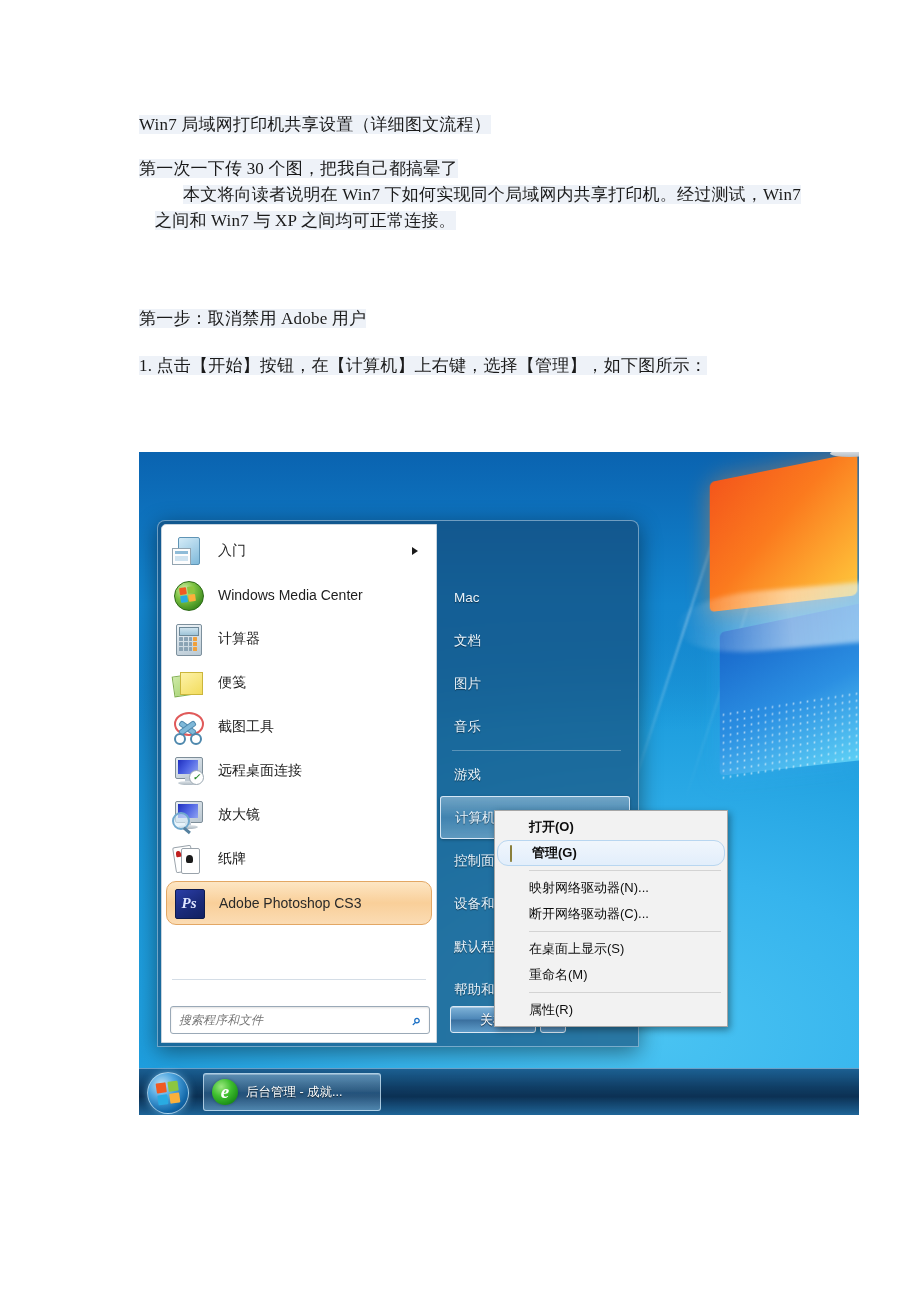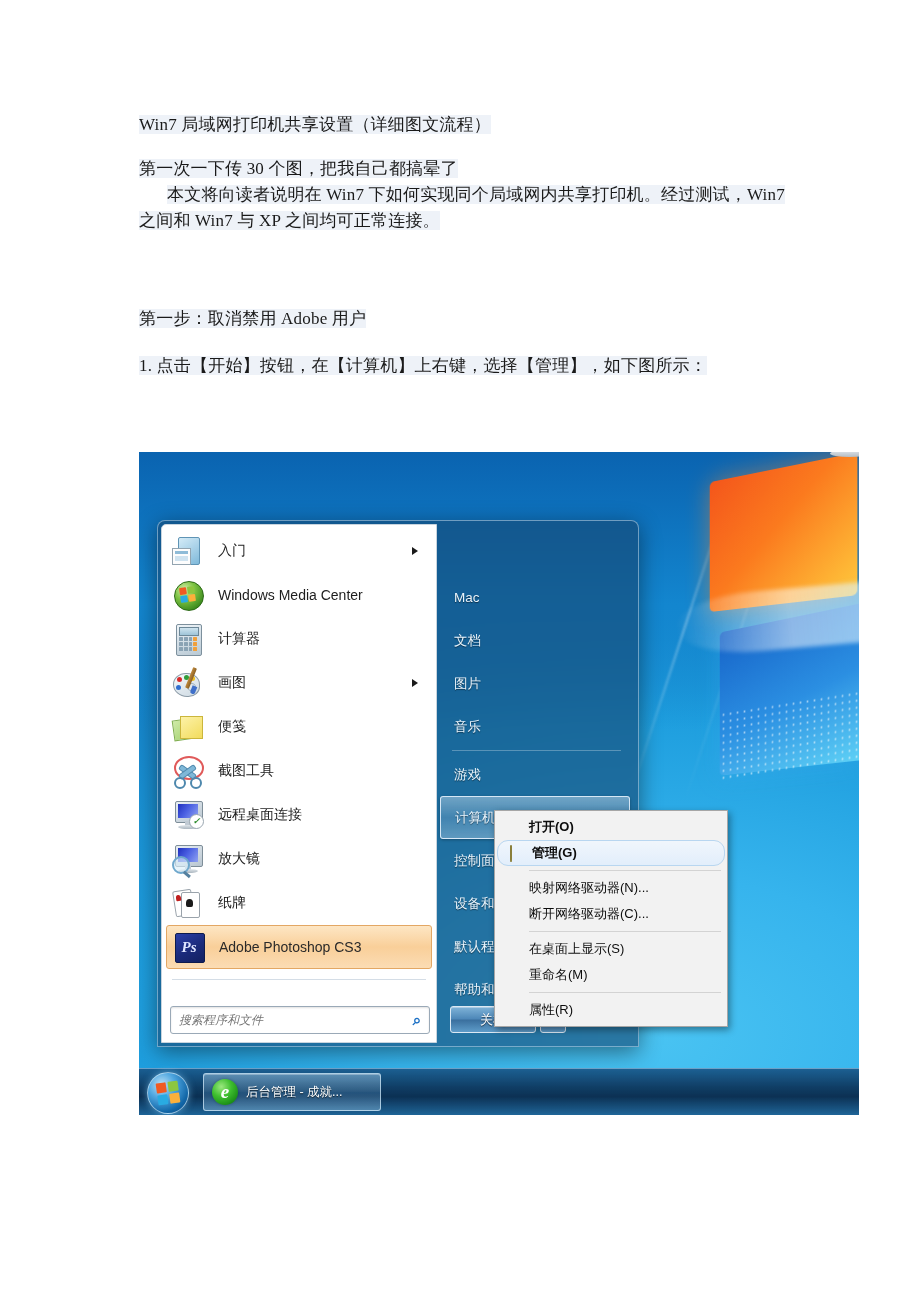--- a/index.html
+++ b/index.html
@@ -21,21 +21,21 @@
     left: 139px;
     color: #1a1a1a;
     font-size: 17px;
     line-height: 26px;
     letter-spacing: 0.2px;
   }
   .doc-hl { background: #eef2f8; }
 
   #doc-title { top: 112px; }
   #doc-p1    { top: 156px; }
-  #doc-p2    { top: 182px; width: 650px; text-indent: 28px; }
+  #doc-p2    { top: 182px; width: 650px; text-indent: 28px; margin-left: 16px; }
   #doc-step  { top: 306px; }
   #doc-item1 { top: 353px; }
 
   
   #win-shot {
     position: absolute;
     left: 139px;
     top: 452px;
     width: 720px;
     height: 663px;
@@ -149,21 +149,21 @@
   .prog-arrow {
     position: absolute; right: 18px; top: 50%; transform: translateY(-50%);
     width: 0; height: 0;
     border-left: 6px solid #1a1a1a;
     border-top: 4.5px solid transparent;
     border-bottom: 4.5px solid transparent;
   }
   .prog-item.selected {
     background: linear-gradient(180deg,#fde6c4 0%, #f9cf99 50%, #fbdcb4 100%);
     border: 1px solid #e3a764;
-    border-radius: 3px;
+    border-radius: 10px;
     margin: 0 4px;
     padding-left: 6px;
   }
   .prog-item.selected .prog-label { color: #2a2a2a; }
 
   
   #prog-sep {
     position:absolute; left: 10px; right: 10px; top: 454px;
     height:1px; background:#d4dde6;
   }
@@ -474,34 +474,20 @@
                 <i></i>
                 <i></i>
                 <i></i>
                 <i></i>
                 <i></i>
               </i>
           </span>
           <span class="prog-label">计算器</span>
         </div>
 
-        <div class="prog-item">
-          <span class="prog-icon ic-paint">
-            <i class="pal"></i>
-              <i class="hole"></i>
-            <i class="d d1"></i>
-              <i class="d d2"></i>
-              <i class="d d3"></i>
-              <i class="d d4"></i>
-            <i class="brush"></i>
-              <i class="tip"></i>
-          </span>
-          <span class="prog-label">画图</span>
-          <span class="prog-arrow"></span>
-        </div>
 
         <div class="prog-item">
           <span class="prog-icon ic-note">
               <i class="n1"></i>
               <i class="n2"></i>
             </span>
           <span class="prog-label">便笺</span>
         </div>
 
         <div class="prog-item">

